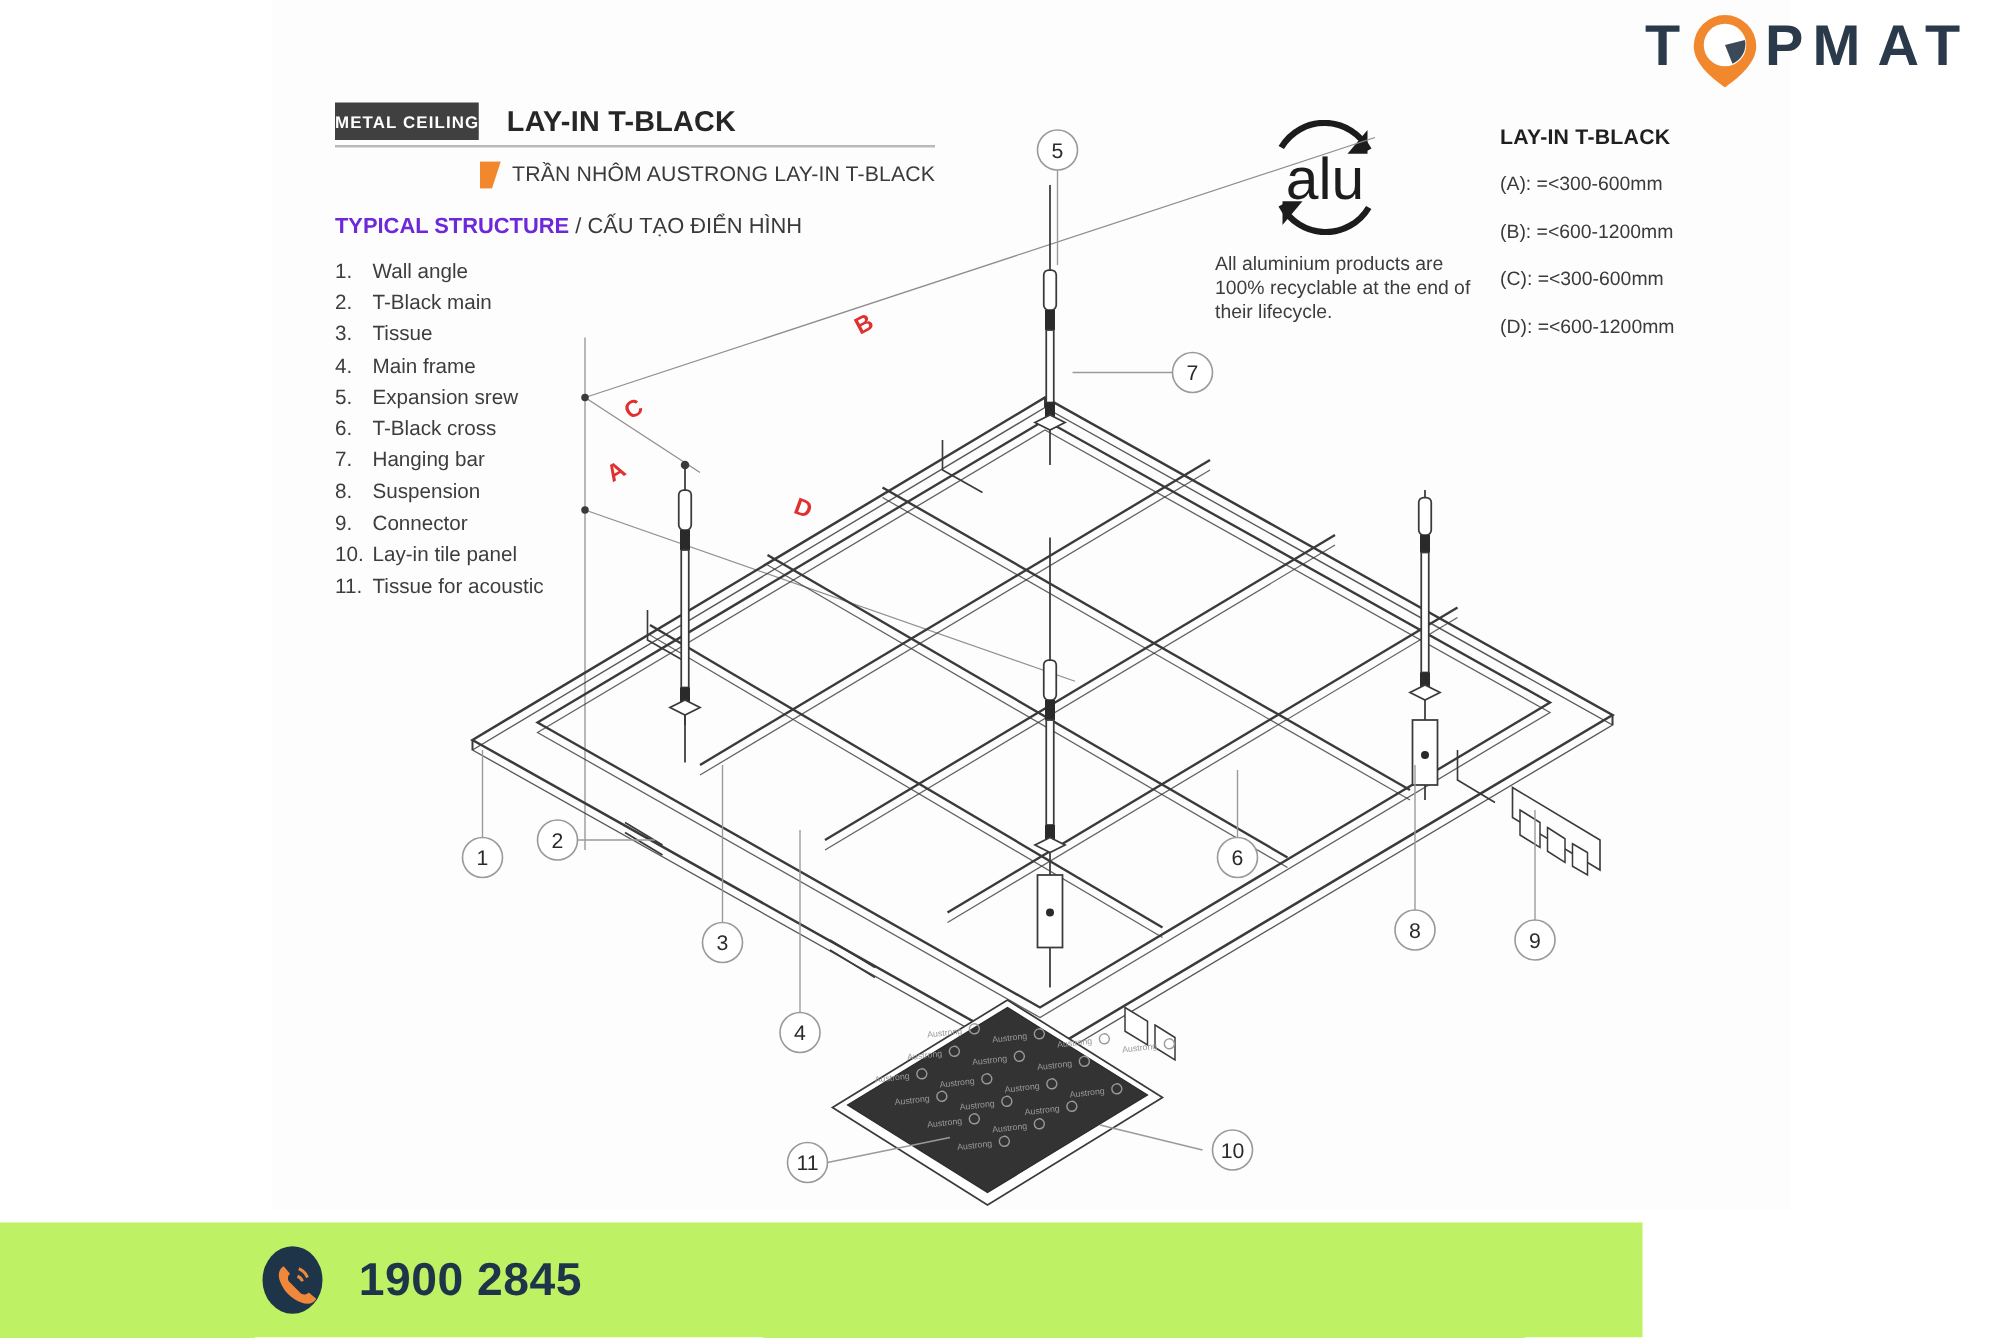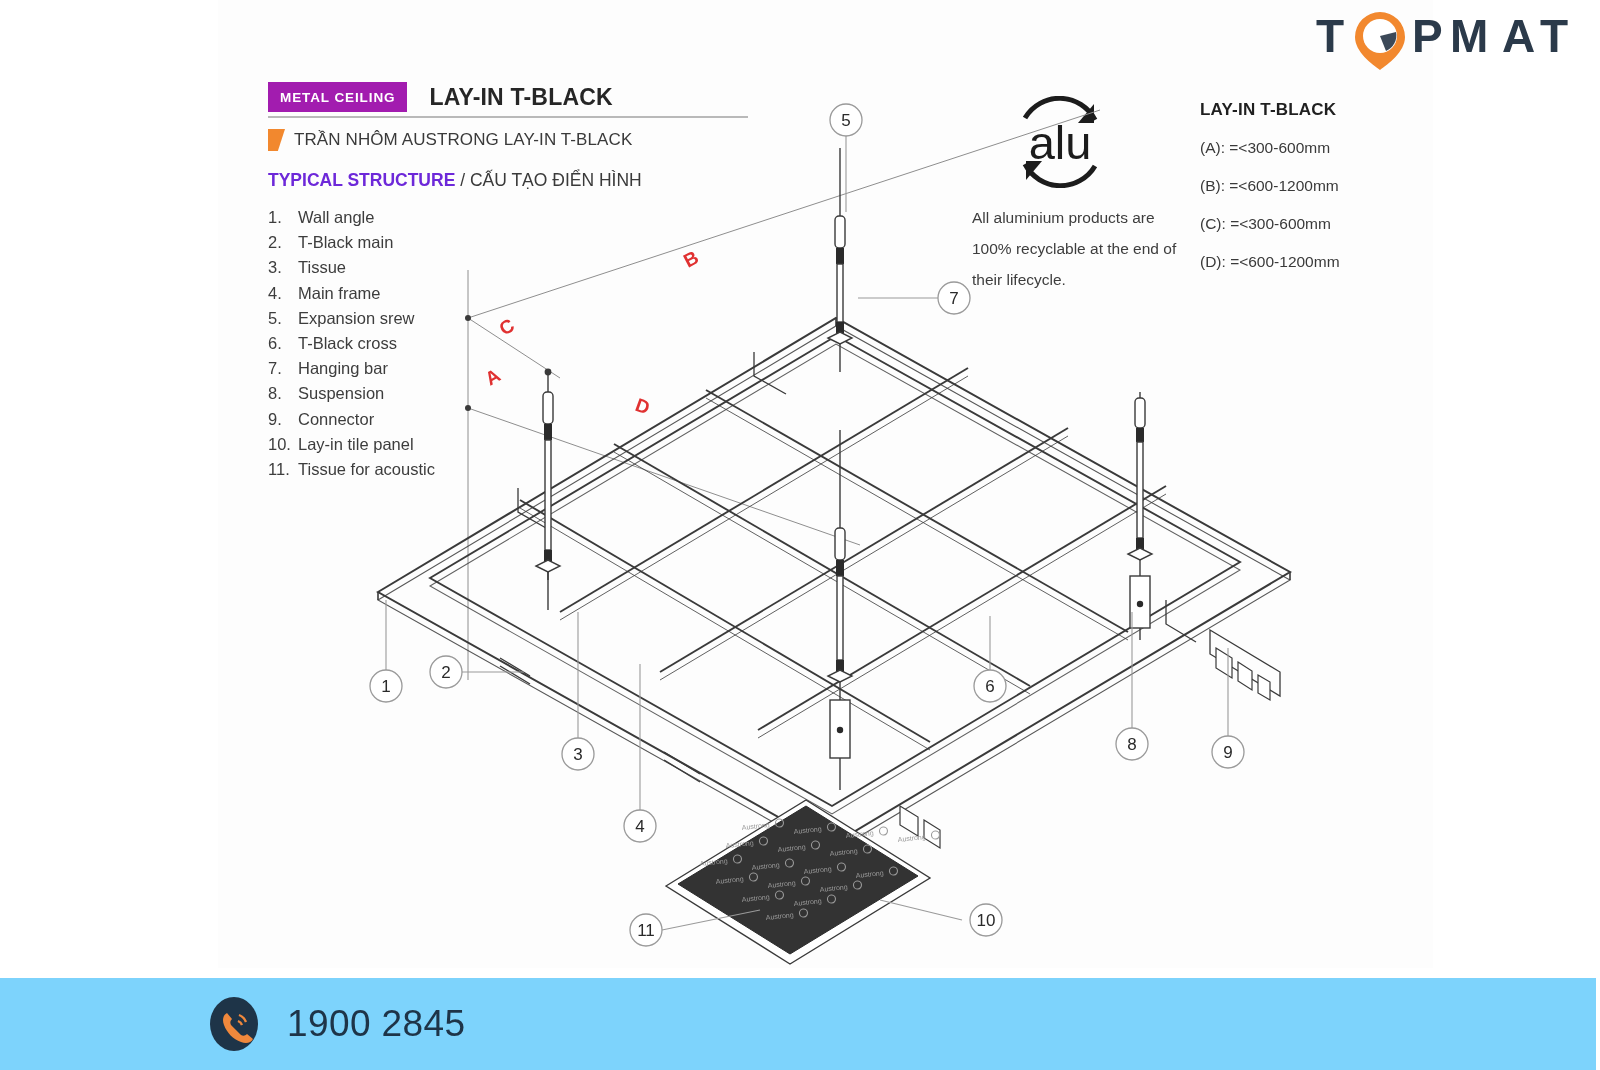--- a/index.html
+++ b/index.html
@@ -14,57 +14,57 @@
          background:#fdfdfd;}
 
   
   .brand{position:absolute;right:22px;top:8px;height:62px;display:flex;
          align-items:center;}
   .brand svg{display:block;}
 
   
   .hdr{position:absolute;left:268px;top:82px;width:480px;}
   .hdr-row{display:flex;align-items:stretch;height:30px;}
-  .badge{background:#a21caf;color:#fff;font-size:13.5px;font-weight:bold;
+  .badge{background:#404040;color:#fff;font-size:13.5px;font-weight:bold;
          letter-spacing:.9px;display:flex;align-items:center;
-         padding:0 12px;}
+         padding:0 0;}
   .ptitle{font-size:23px;font-weight:bold;color:#262626;letter-spacing:.2px;
           display:flex;align-items:center;padding-left:22px;}
   .hdr-rule{height:2px;background:#b9b9b9;margin-top:4px;width:100%;}
-  .subrow{display:flex;align-items:center;margin-top:11px;gap:9px;}
+  .subrow{display:flex;align-items:center;margin-top:11px;gap:9px;justify-content:flex-end;}
   .flag{width:17px;height:22px;background:#F2882E;
         clip-path:polygon(0 0,100% 0,58% 100%,0 100%);flex:0 0 auto;}
   .subtitle{font-size:17px;color:#3a3a3a;letter-spacing:.1px;}
 
   
   .sect{position:absolute;left:268px;top:170px;width:420px;}
   .sect-h{font-size:17.5px;color:#3a3a3a;margin-bottom:14px;}
   .sect-h b{color:#6d28d9;font-weight:bold;}
   .sect ol{list-style:none;margin:0;padding:0;}
   .sect li{font-size:16.5px;line-height:25.2px;color:#3d3d3d;
            display:flex;gap:7px;}
   .sect li .n{min-width:23px;}
 
   
   .alu{position:absolute;left:1002px;top:96px;width:116px;height:92px;}
   .alubox{position:absolute;left:972px;top:202px;width:210px;
-          font-size:15.5px;line-height:31px;color:#3d3d3d;}
+          font-size:15.5px;line-height:19px;color:#3d3d3d;}
 
   
   .spec{position:absolute;left:1200px;top:100px;width:215px;}
   .spec-t{font-size:17px;font-weight:bold;color:#1f1f1f;margin-bottom:19px;
           letter-spacing:.2px;}
   .spec-i{font-size:15.5px;color:#3a3a3a;margin-bottom:20px;}
 
   
   #dwg{position:absolute;left:0;top:0;width:1600px;height:1070px;}
 
   
-  .foot{position:absolute;left:0;bottom:0;width:1596px;height:92px;
-        background:#7dd3fc;display:flex;align-items:center;}
+  .foot{position:absolute;left:0;bottom:0;width:1314px;height:92px;
+        background:#bef264;display:flex;align-items:center;font-weight:bold;}
   .fblk{display:flex;align-items:center;gap:24px;}
   .fphone{margin-left:205px;}
   .fweb{margin-left:213px;}
   .ftxt{font-size:37px;color:#1e3448;letter-spacing:.4px;}
   .gcircle{width:56px;height:56px;border-radius:50%;
            background:rgba(255,255,255,.18);display:flex;
            align-items:center;justify-content:center;}
 </style>
 </head>
 <body>

